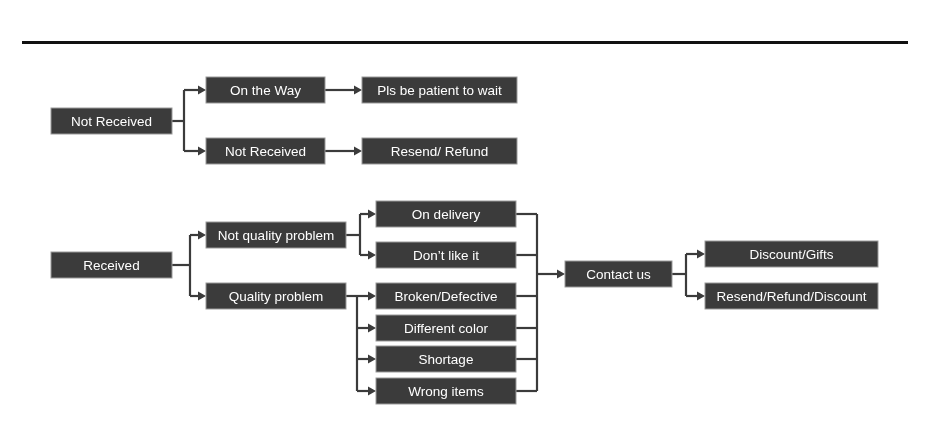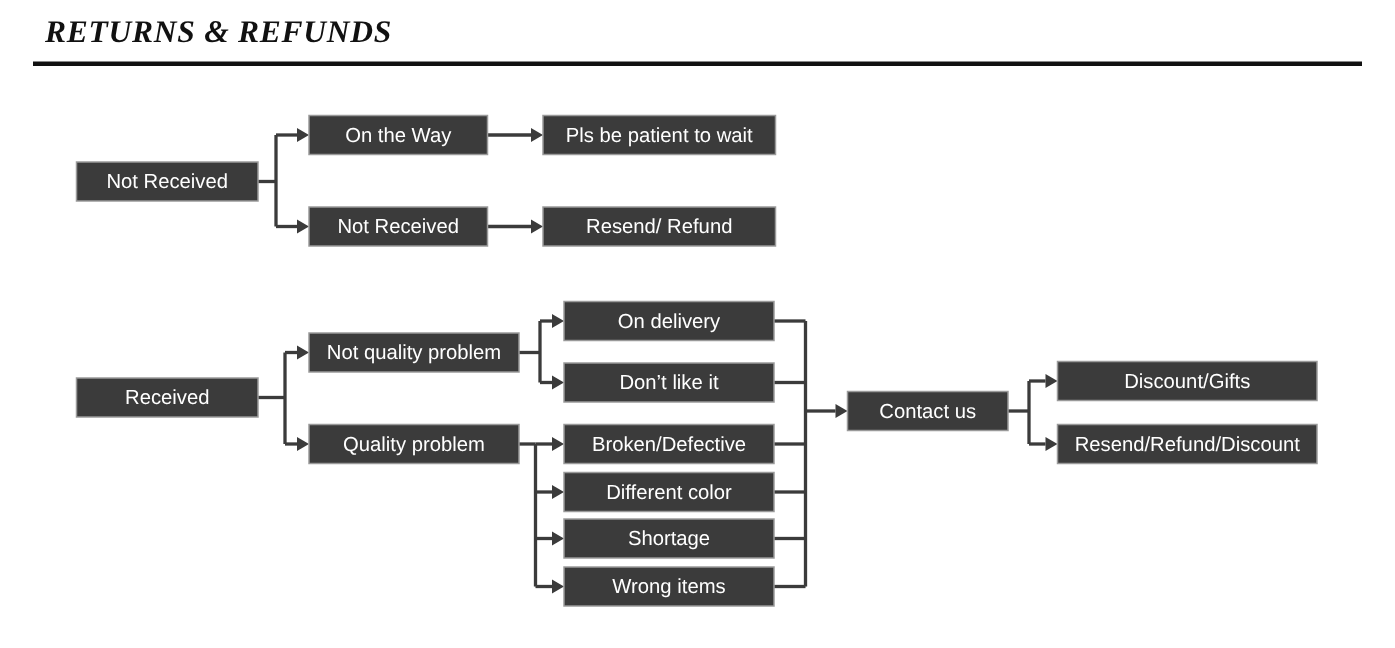--- a/index.html
+++ b/index.html
@@ -61,21 +61,20 @@
   }
   .arrowhead {
     fill: #3b3b3b;
   }
 </style>
 </head>
 <body>
 
 <div id="page">
 
-  <div id="page-title">RETURNS &amp; REFUNDS</div>
   <div id="title-rule"></div>
 
   <svg id="flow-svg" width="930" height="432">
     <g id="connector-layer">
         <path d="M172,121 H184" class="conn"></path>
         <path d="M184,90 V151" class="conn"></path>
         <path d="M184,90 H198" class="conn"></path>
         <polygon points="206,90 198,85.4 198,94.6" class="arrowhead"></polygon>
         <path d="M184,151 H198" class="conn"></path>
         <polygon points="206,151 198,146.4 198,155.6" class="arrowhead"></polygon>

